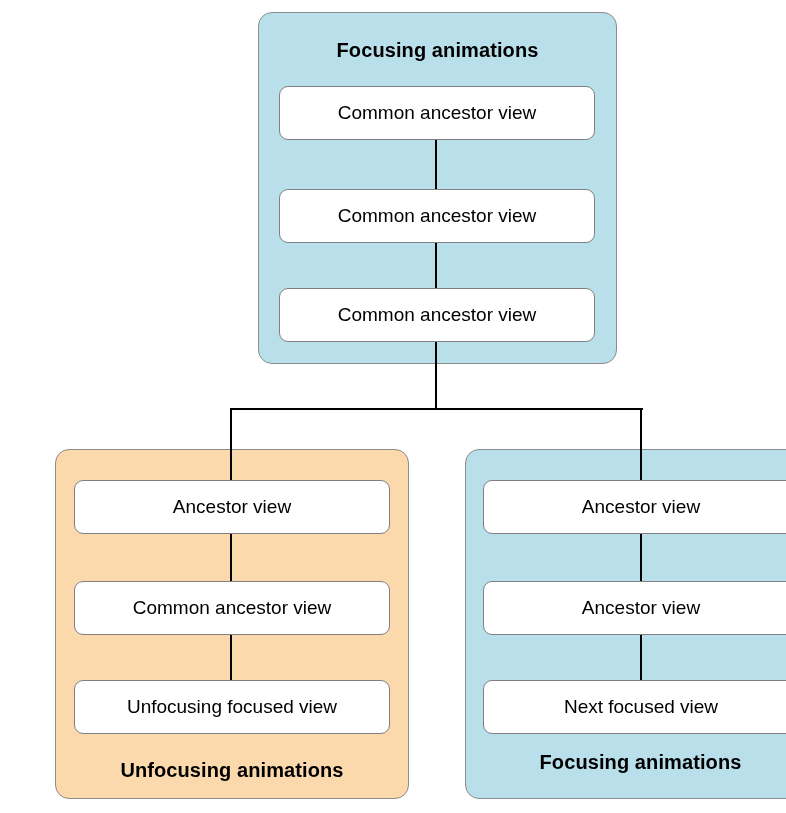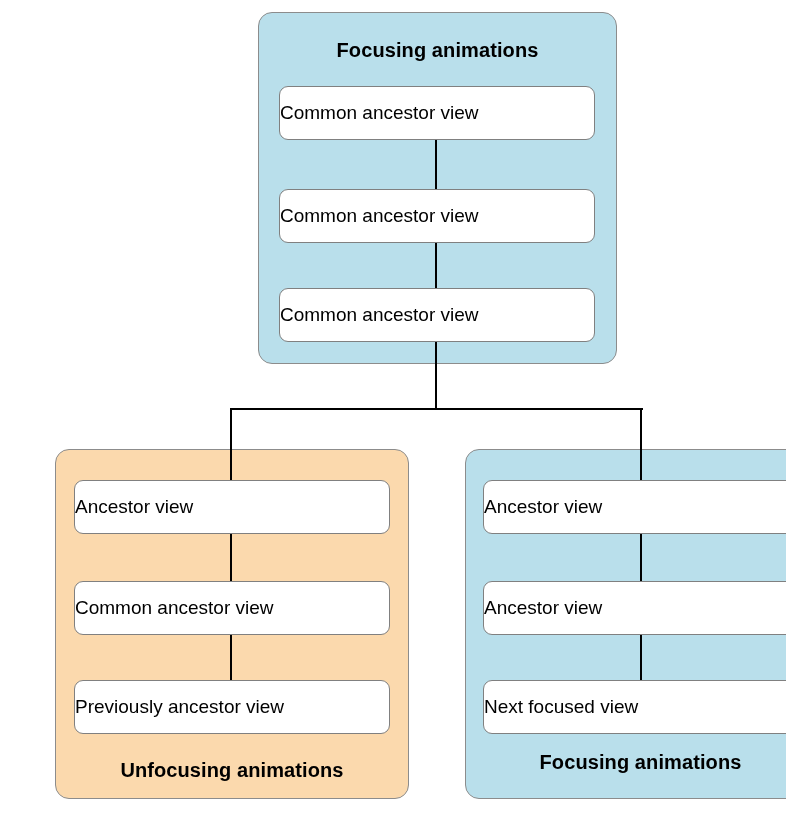--- a/index.html
+++ b/index.html
@@ -44,21 +44,21 @@
 
   
   .node {
     position: absolute;
     box-sizing: border-box;
     background: #ffffff;
     border: 1.8px solid #808080;
     border-radius: 9px;
     display: flex;
     align-items: center;
-    justify-content: flex-start;
+    justify-content: center;
     font-size: 19px;
     color: #000000;
     z-index: 4;
   }
 
   
   .vline {
     position: absolute;
     width: 2.4px;
     background: #000000;
@@ -103,21 +103,21 @@
     <div class="panel-title" style="bottom:16px;">Unfocusing animations</div>
   </div>
 
   <div class="node" style="left:30px; top:480px; width:316px; height:54px;">
     <span>Ancestor view</span>
   </div>
   <div class="node" style="left:30px; top:581px; width:316px; height:54px;">
     <span>Common ancestor view</span>
   </div>
   <div class="node" style="left:30px; top:680px; width:316px; height:54px;">
-    <span>Previously ancestor view</span>
+    <span>Unfocusing focused view</span>
   </div>
 
   <div class="vline" style="left:186px; top:534px; height:48px;"></div>
   <div class="vline" style="left:186px; top:635px; height:46px;"></div>
 
   <div class="panel blue" style="left:421px; top:449px; width:351px; height:350px;">
     <div class="panel-title" style="bottom:24px;">Focusing animations</div>
   </div>
 
   <div class="node" style="left:439px; top:480px; width:316px; height:54px;">

